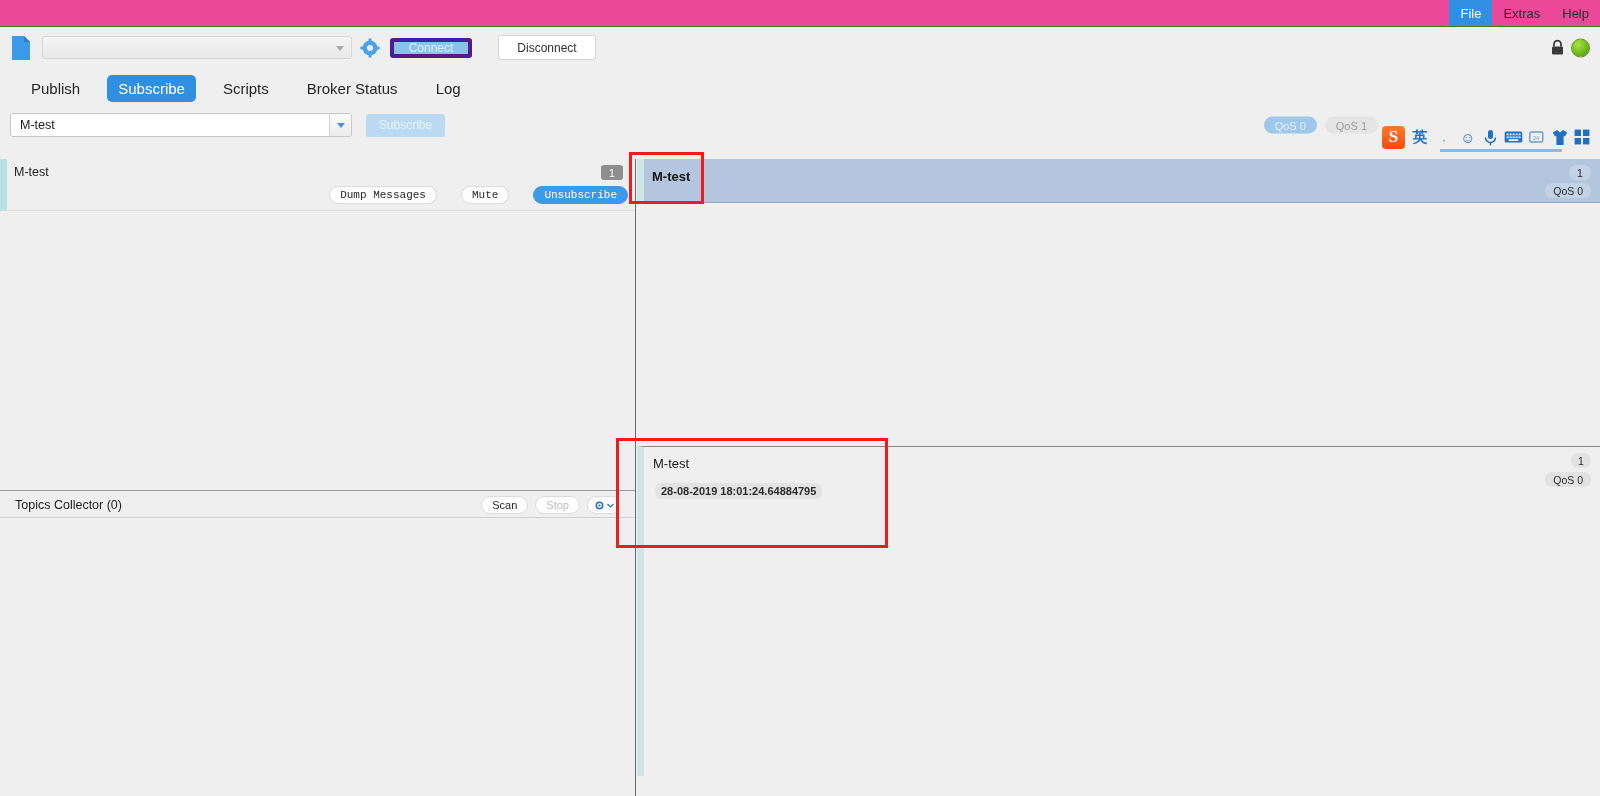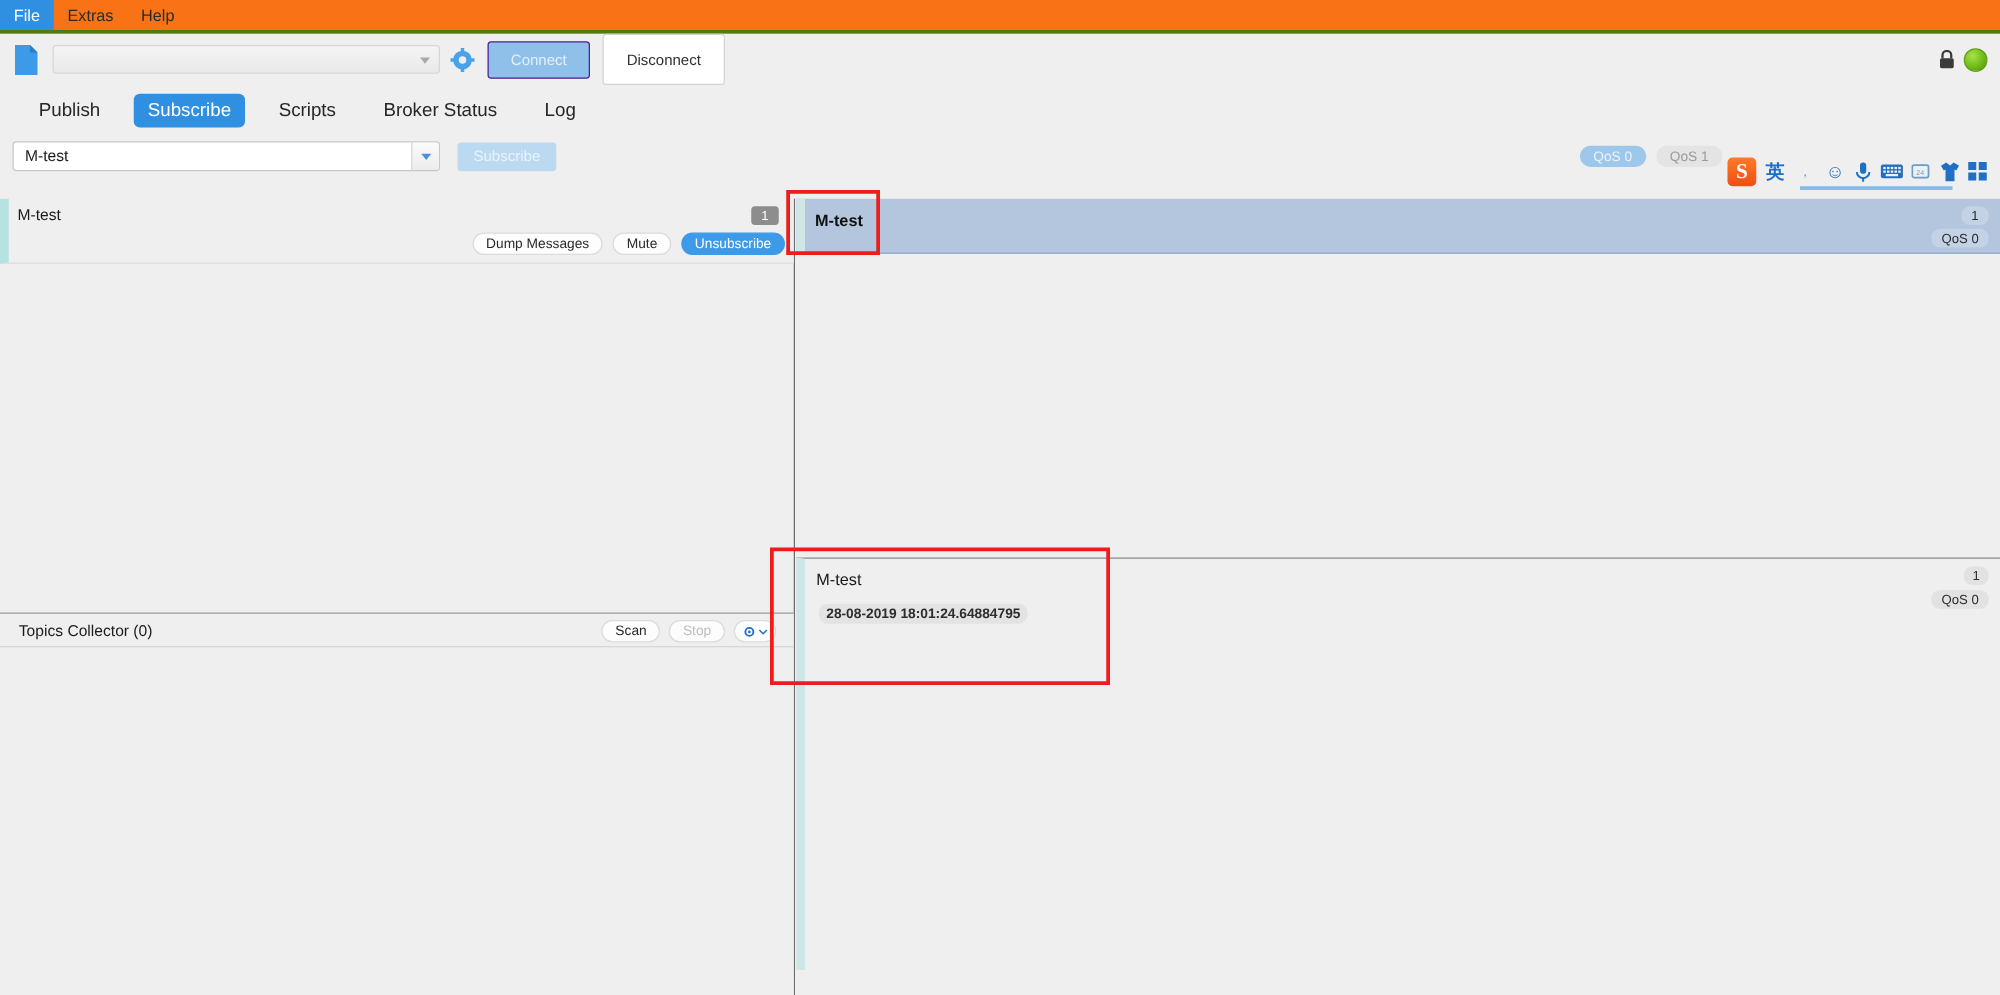--- a/index.html
+++ b/index.html
@@ -7,24 +7,25 @@
     width: 1600px; height: 796px;
     font-family: "Liberation Sans", sans-serif;
     background: #efefef;
     overflow: hidden;
   }
   body { position: relative; }
 
   
   .menubar {
     height: 27px;
-    background: #f97316;
+    background: #ec4899;
     display: flex;
     align-items: stretch;
-    border-bottom: 3px solid #4d7c0f;
+    border-bottom: 1px solid #4d7c0f;
+    justify-content: flex-end;
   }
   .menu-item {
     display: flex; align-items: center;
     padding: 0 11px;
     font-size: 13px;
     color: #2b2b2b;
     cursor: default;
   }
   .menu-item.active {
     background: #2f8fe0;
@@ -57,31 +58,31 @@
     position: absolute; right: 7px; top: 50%;
     margin-top: -2px;
     width: 0; height: 0;
     border-left: 4px solid transparent;
     border-right: 4px solid transparent;
     border-top: 5px solid #a9a9a9;
   }
   .gear-btn { margin-left: 8px; width: 20px; height: 20px; flex: 0 0 auto; }
   .btn-connect {
     margin-left: 10px;
-    width: 82px; height: 30px;
+    width: 82px; height: 20px;
     background: #8fc0ea;
-    border: 1px solid #4c1d95;
+    border: 4px solid #4c1d95;
     border-radius: 3px;
     color: #e4eff9;
     font-size: 12px;
     display: flex; align-items: center; justify-content: center;
   }
   .btn-disconnect {
-    margin-left: 10px;
-    width: 98px; height: 41px;
+    margin-left: 26px;
+    width: 98px; height: 25px;
     background: #ffffff;
     border: 1px solid #d3d3d3;
     border-radius: 3px;
     color: #303030;
     font-size: 12px;
     display: flex; align-items: center; justify-content: center;
   }
   .conn-status {
     position: absolute; right: 10px; top: 50%; transform: translateY(-50%);
     display: flex; align-items: center; gap: 7px;
@@ -231,21 +232,21 @@
     position: absolute; right: 12px; top: 6px;
     min-width: 22px; height: 15px;
     background: #8d8d8d; color: #fff;
     border-radius: 3px;
     font-size: 10.5px;
     display: flex; align-items: center; justify-content: center;
     padding: 0 5px;
   }
   .sub-actions {
     position: absolute; right: 7px; top: 27px;
-    display: flex; align-items: center; gap: 8px;
+    display: flex; align-items: center; gap: 24px; font-family: Liberation Mono, monospace;
   }
   .act-btn {
     height: 18px; padding: 0 10px;
     border-radius: 9px;
     background: #fdfdfd; border: 1px solid #dcdcdc;
     font-size: 11px; color: #2a2a2a;
     display: flex; align-items: center; justify-content: center;
   }
   .act-btn.primary {
     background: #3d9ae8; border-color: #3d9ae8; color: #fff;

